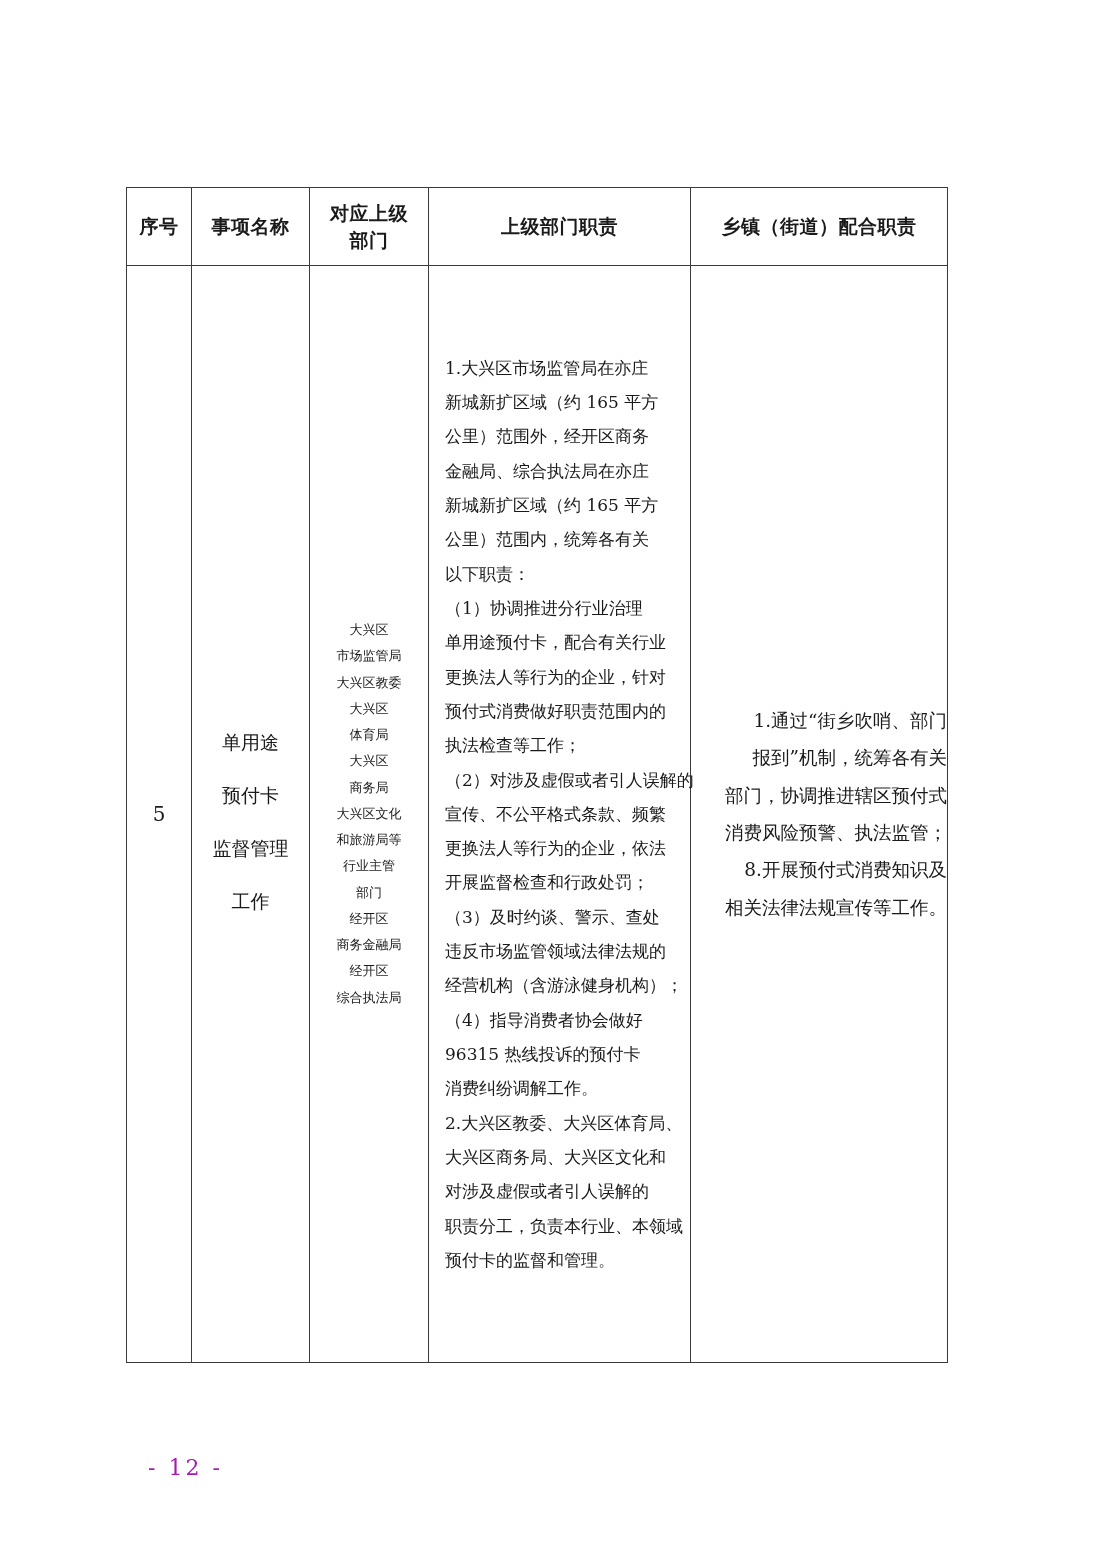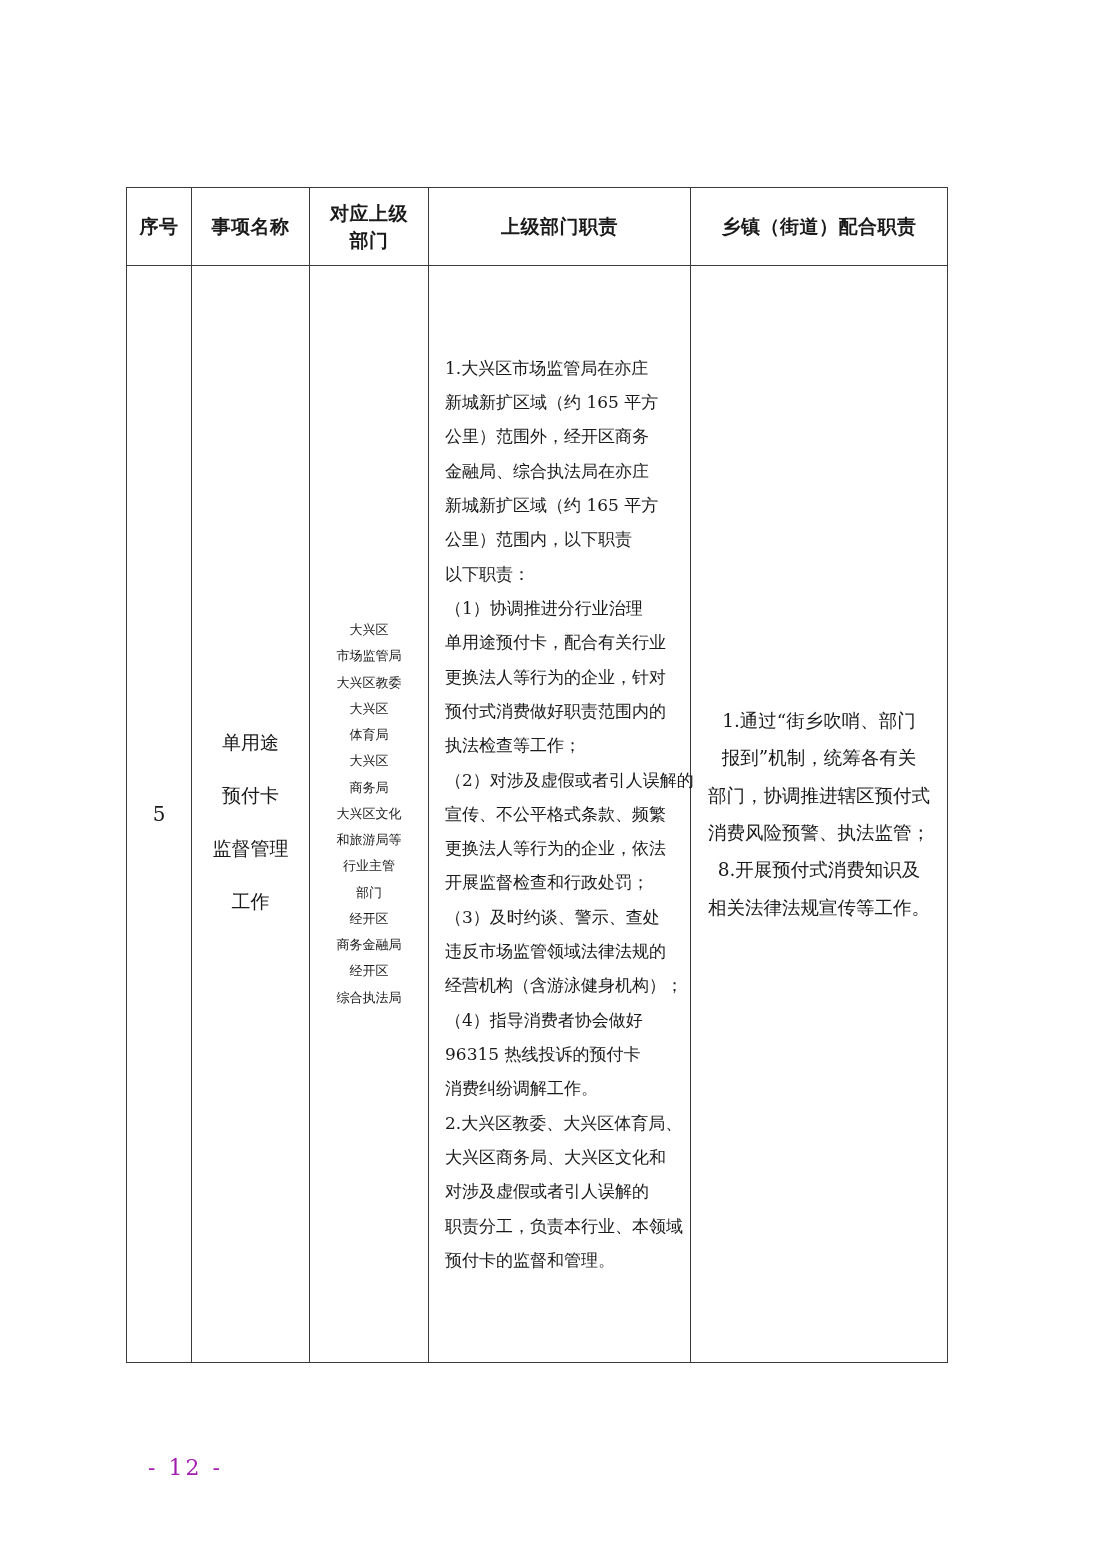--- a/index.html
+++ b/index.html
@@ -99,21 +99,21 @@
     white-space: nowrap;
   }
 
   .cell-coop {
     vertical-align: middle;
     padding: 4px 10px 4px 12px;
   }
   .coop-block {
     font-size: 18.5px;
     line-height: 2.02;
-    text-align: center;
+    text-align: right;
   }
   .coop-block .ln {
     display: block;
     white-space: nowrap;
   }
 
   
   .page-footer {
     position: absolute;
     left: 148px;
@@ -189,21 +189,21 @@
           <span class="ln">综合执法局</span>
         </td>
 
         <td class="cell-para">
           <div class="para-block">
             <span class="ln">1.大兴区市场监管局在亦庄</span>
             <span class="ln">新城新扩区域（约 165 平方</span>
             <span class="ln">公里）范围外，经开区商务</span>
             <span class="ln">金融局、综合执法局在亦庄</span>
             <span class="ln">新城新扩区域（约 165 平方</span>
-            <span class="ln">公里）范围内，以下职责</span>
+            <span class="ln">公里）范围内，统筹各有关</span>
             <span class="ln">以下职责：</span>
             <span class="ln">（1）协调推进分行业治理</span>
             <span class="ln">单用途预付卡，配合有关行业</span>
             <span class="ln">更换法人等行为的企业，针对</span>
             <span class="ln">预付式消费做好职责范围内的</span>
             <span class="ln">执法检查等工作；</span>
             <span class="ln">（2）对涉及虚假或者引人误解的</span>
             <span class="ln">宣传、不公平格式条款、频繁</span>
             <span class="ln">更换法人等行为的企业，依法</span>
             <span class="ln">开展监督检查和行政处罚；</span>

